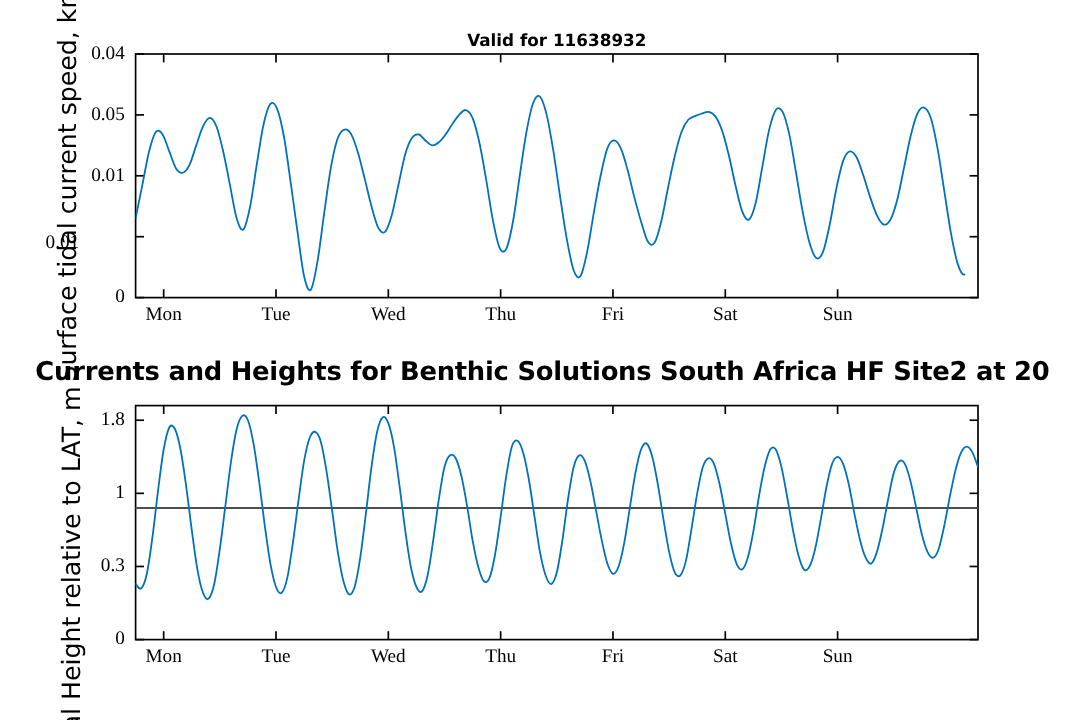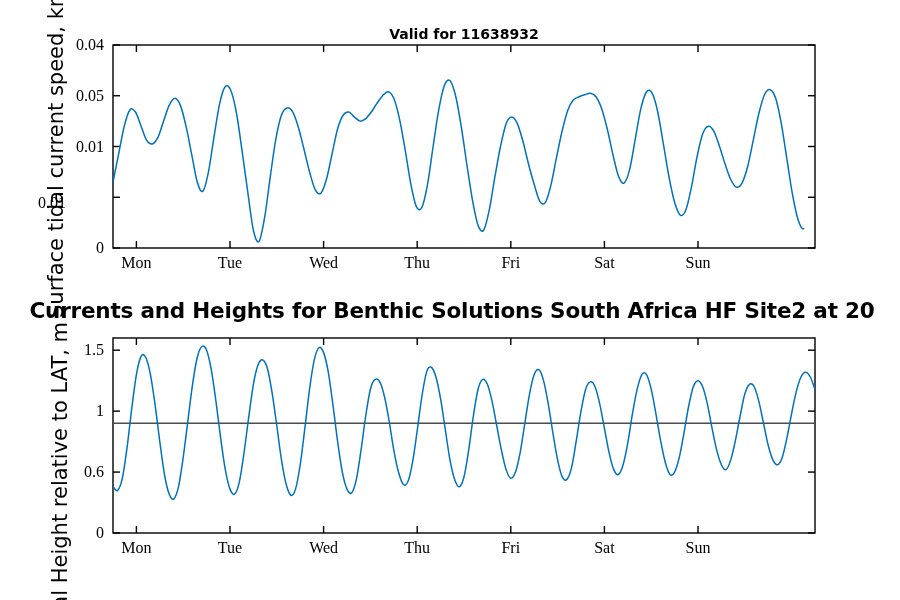--- a/index.html
+++ b/index.html
@@ -185,23 +185,23 @@
       <div class="tick-text ytick-text" style="left: 0px; width: 104px; top: 95.75px;">0.05</div>
       <div class="tick-text ytick-text" style="left: 0px; width: 104px; top: 45px;">0.04</div>
       <div class="tick-text xtick-text" style="left: 136.4px; top: 254px;">Mon</div>
       <div class="tick-text xtick-text" style="left: 230px; top: 254px;">Tue</div>
       <div class="tick-text xtick-text" style="left: 323.6px; top: 254px;">Wed</div>
       <div class="tick-text xtick-text" style="left: 417.2px; top: 254px;">Thu</div>
       <div class="tick-text xtick-text" style="left: 510.8px; top: 254px;">Fri</div>
       <div class="tick-text xtick-text" style="left: 604.4px; top: 254px;">Sat</div>
       <div class="tick-text xtick-text" style="left: 698px; top: 254px;">Sun</div>
       <div class="tick-text ytick-text" style="left: 0px; width: 104px; top: 533px;">0</div>
-      <div class="tick-text ytick-text" style="left: 0px; width: 104px; top: 472.062px;">0.6</div>
+      <div class="tick-text ytick-text" style="left: 0px; width: 104px; top: 472.062px;">0.3</div>
       <div class="tick-text ytick-text" style="left: 0px; width: 104px; top: 411.125px;">1</div>
-      <div class="tick-text ytick-text" style="left: 0px; width: 104px; top: 350.188px;">1.5</div>
+      <div class="tick-text ytick-text" style="left: 0px; width: 104px; top: 350.188px;">1.8</div>
       <div class="tick-text xtick-text" style="left: 136.4px; top: 539px;">Mon</div>
       <div class="tick-text xtick-text" style="left: 230px; top: 539px;">Tue</div>
       <div class="tick-text xtick-text" style="left: 323.6px; top: 539px;">Wed</div>
       <div class="tick-text xtick-text" style="left: 417.2px; top: 539px;">Thu</div>
       <div class="tick-text xtick-text" style="left: 510.8px; top: 539px;">Fri</div>
       <div class="tick-text xtick-text" style="left: 604.4px; top: 539px;">Sat</div>
       <div class="tick-text xtick-text" style="left: 698px; top: 539px;">Sun</div>
     </div>
 
 </div>

